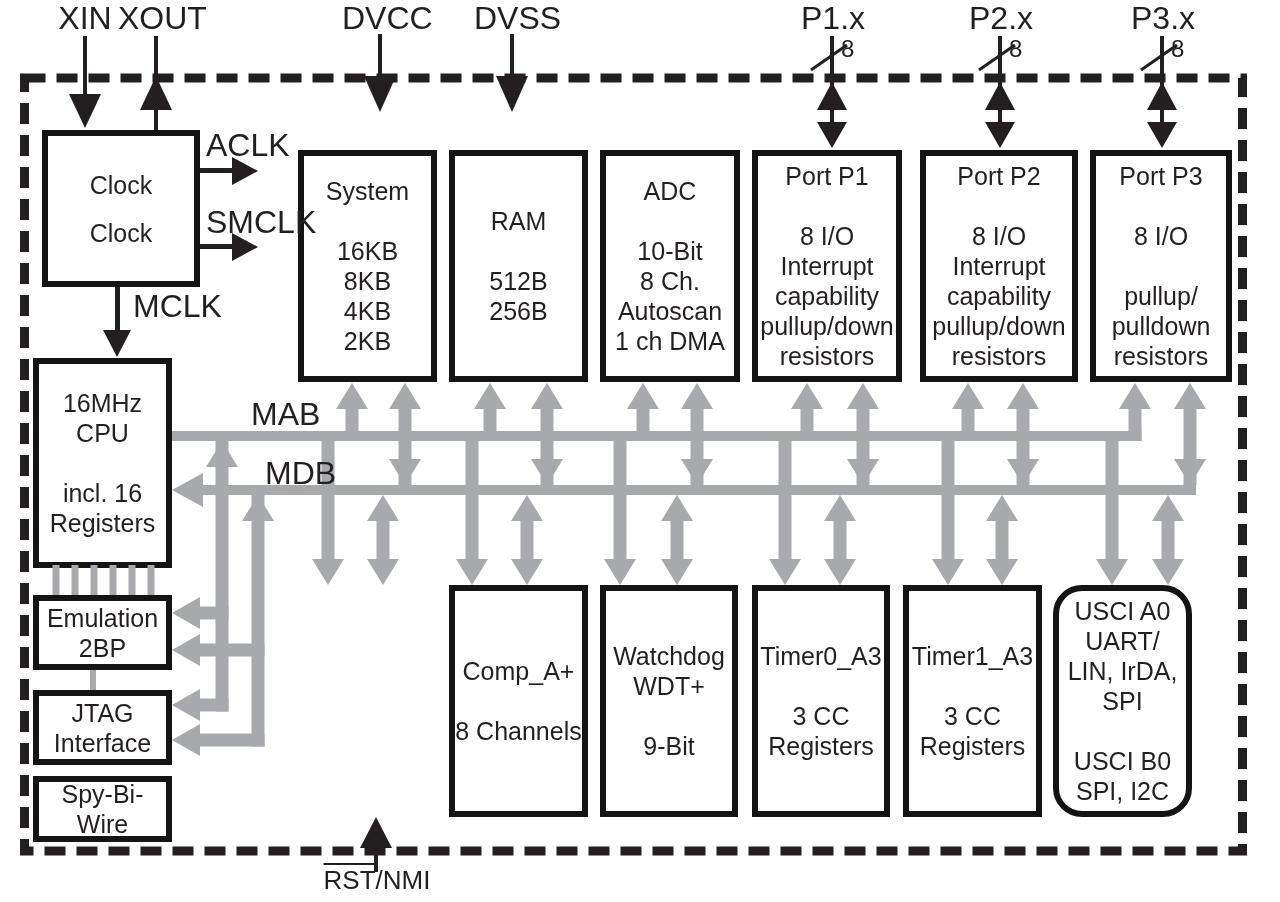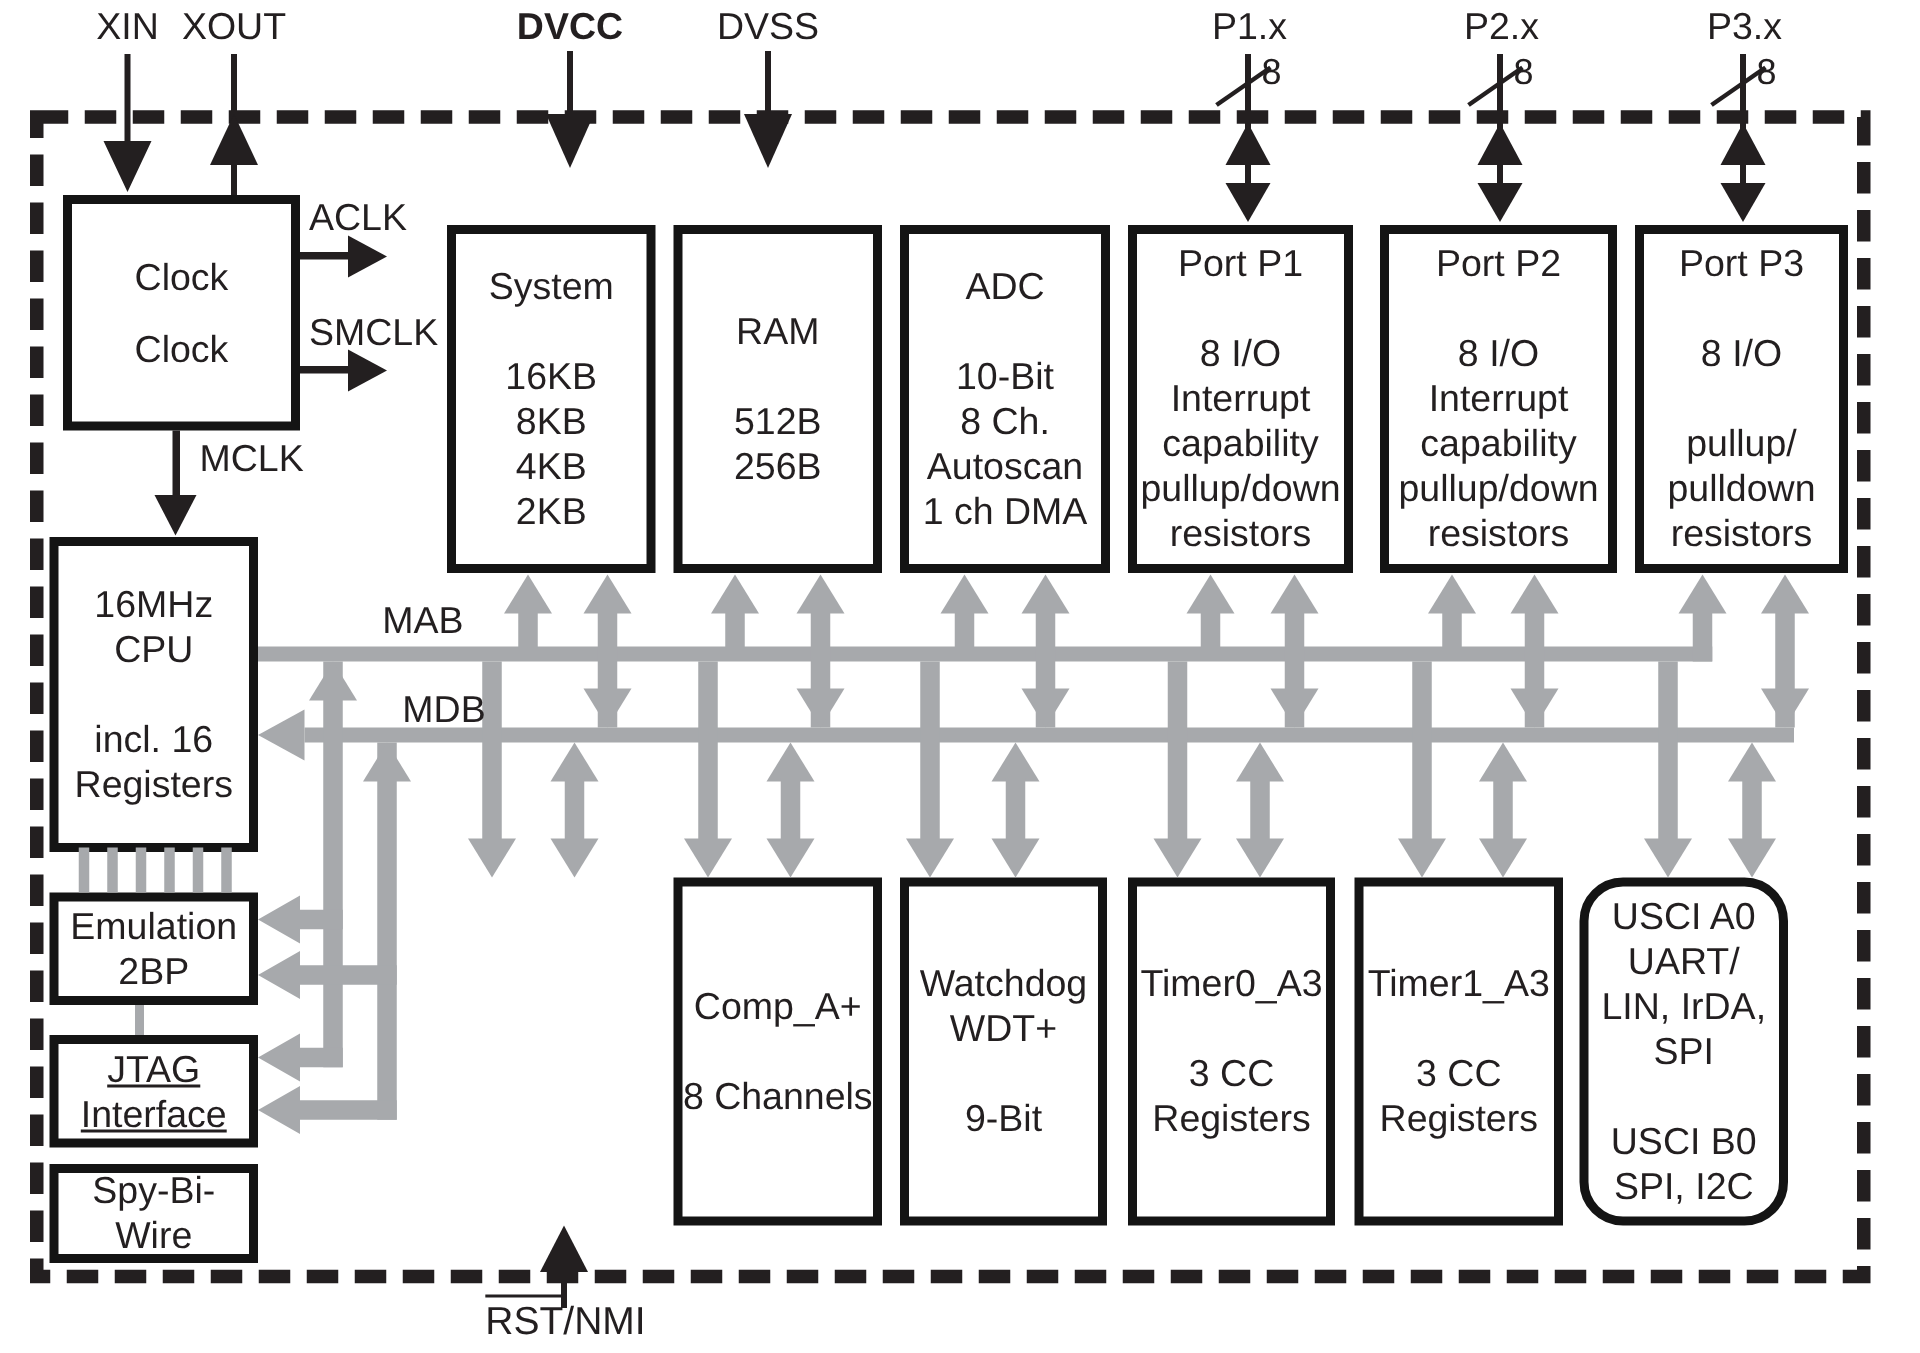--- a/index.html
+++ b/index.html
@@ -9,21 +9,21 @@
     font-family:"Liberation Sans", sans-serif;
   }
   .box{
     position:absolute; box-sizing:border-box;
     border:6px solid #141414; background:#ffffff;
     display:flex; flex-direction:column; justify-content:center; align-items:center;
     text-align:center; font-size:25px; color:#231f20; z-index:1;
   }
   .box .ln{min-height:30px; line-height:30px; white-space:nowrap;}
   #wires{position:absolute; left:0; top:0; z-index:2; pointer-events:none;}
-  .lbl{position:absolute; font-size:25px; color:#231f20; z-index:3; white-space:nowrap; line-height:26px;}
+  .lbl{position:absolute; font-size:32px; color:#231f20; z-index:3; white-space:nowrap; line-height:26px;}
   .lbl.ctr{text-align:center;}
   .lbl.small{font-size:24px;}
   .lbl.rst{font-size:26px;}
   .overline{text-decoration:overline;}
 </style>
 </head>
 <body>
 
 <div id="stage">
 
@@ -35,21 +35,21 @@
       <div class="ln">16MHz</div>
       <div class="ln">CPU</div>
       <div class="ln"></div>
       <div class="ln">incl. 16</div>
       <div class="ln">Registers</div>
     </div>
   <div class="box" style="left:33px;top:595px;width:139px;height:75px;">
       <div class="ln">Emulation</div>
       <div class="ln">2BP</div>
     </div>
-  <div class="box" style="left:33px;top:690px;width:139px;height:75px;text-decoration:underline;">
+  <div class="box" style="left:33px;top:690px;width:139px;height:75px;">
       <div class="ln">JTAG</div>
       <div class="ln">Interface</div>
     </div>
   <div class="box" style="left:33px;top:776px;width:139px;height:66px;">
       <div class="ln">Spy-Bi-</div>
       <div class="ln">Wire</div>
     </div>
 
   <div class="box" style="left:298px;top:150px;width:139px;height:232px;">
       <div class="ln">System</div>
@@ -243,21 +243,21 @@
       <rect x="200" y="244" width="32" height="5" fill="#231f20"></rect>
       <polygon points="232,233 232,261 258,247" fill="#231f20"></polygon>
       <rect x="115" y="287" width="5" height="46" fill="#231f20"></rect>
       <polygon points="103,330 131,330 117,357" fill="#231f20"></polygon>
       <polygon points="360,848 392,848 376,817" fill="#231f20"></polygon>
       <rect x="374" y="846" width="4" height="26" fill="#231f20"></rect>
     </svg>
 
   <div class="lbl ctr" style="left:57px;top:5px;width:56px;">XIN</div>
   <div class="lbl ctr" style="left:118px;top:5px;width:76px;">XOUT</div>
-  <div class="lbl ctr" style="left:342px;top:5px;width:76px;font-weight:bold;">DVCC</div>
+  <div class="lbl ctr" style="left:342px;top:5px;width:76px;">DVCC</div>
   <div class="lbl ctr" style="left:474px;top:5px;width:76px;">DVSS</div>
   <div class="lbl ctr" style="left:797px;top:5px;width:72px;">P1.x</div>
   <div class="lbl ctr" style="left:965px;top:5px;width:72px;">P2.x</div>
   <div class="lbl ctr" style="left:1127px;top:5px;width:72px;">P3.x</div>
 
   <div class="lbl small" style="left:841px;top:36px;">8</div>
   <div class="lbl small" style="left:1009px;top:36px;">8</div>
   <div class="lbl small" style="left:1171px;top:36px;">8</div>
 
   <div class="lbl" style="left:206px;top:132px;">ACLK</div>

